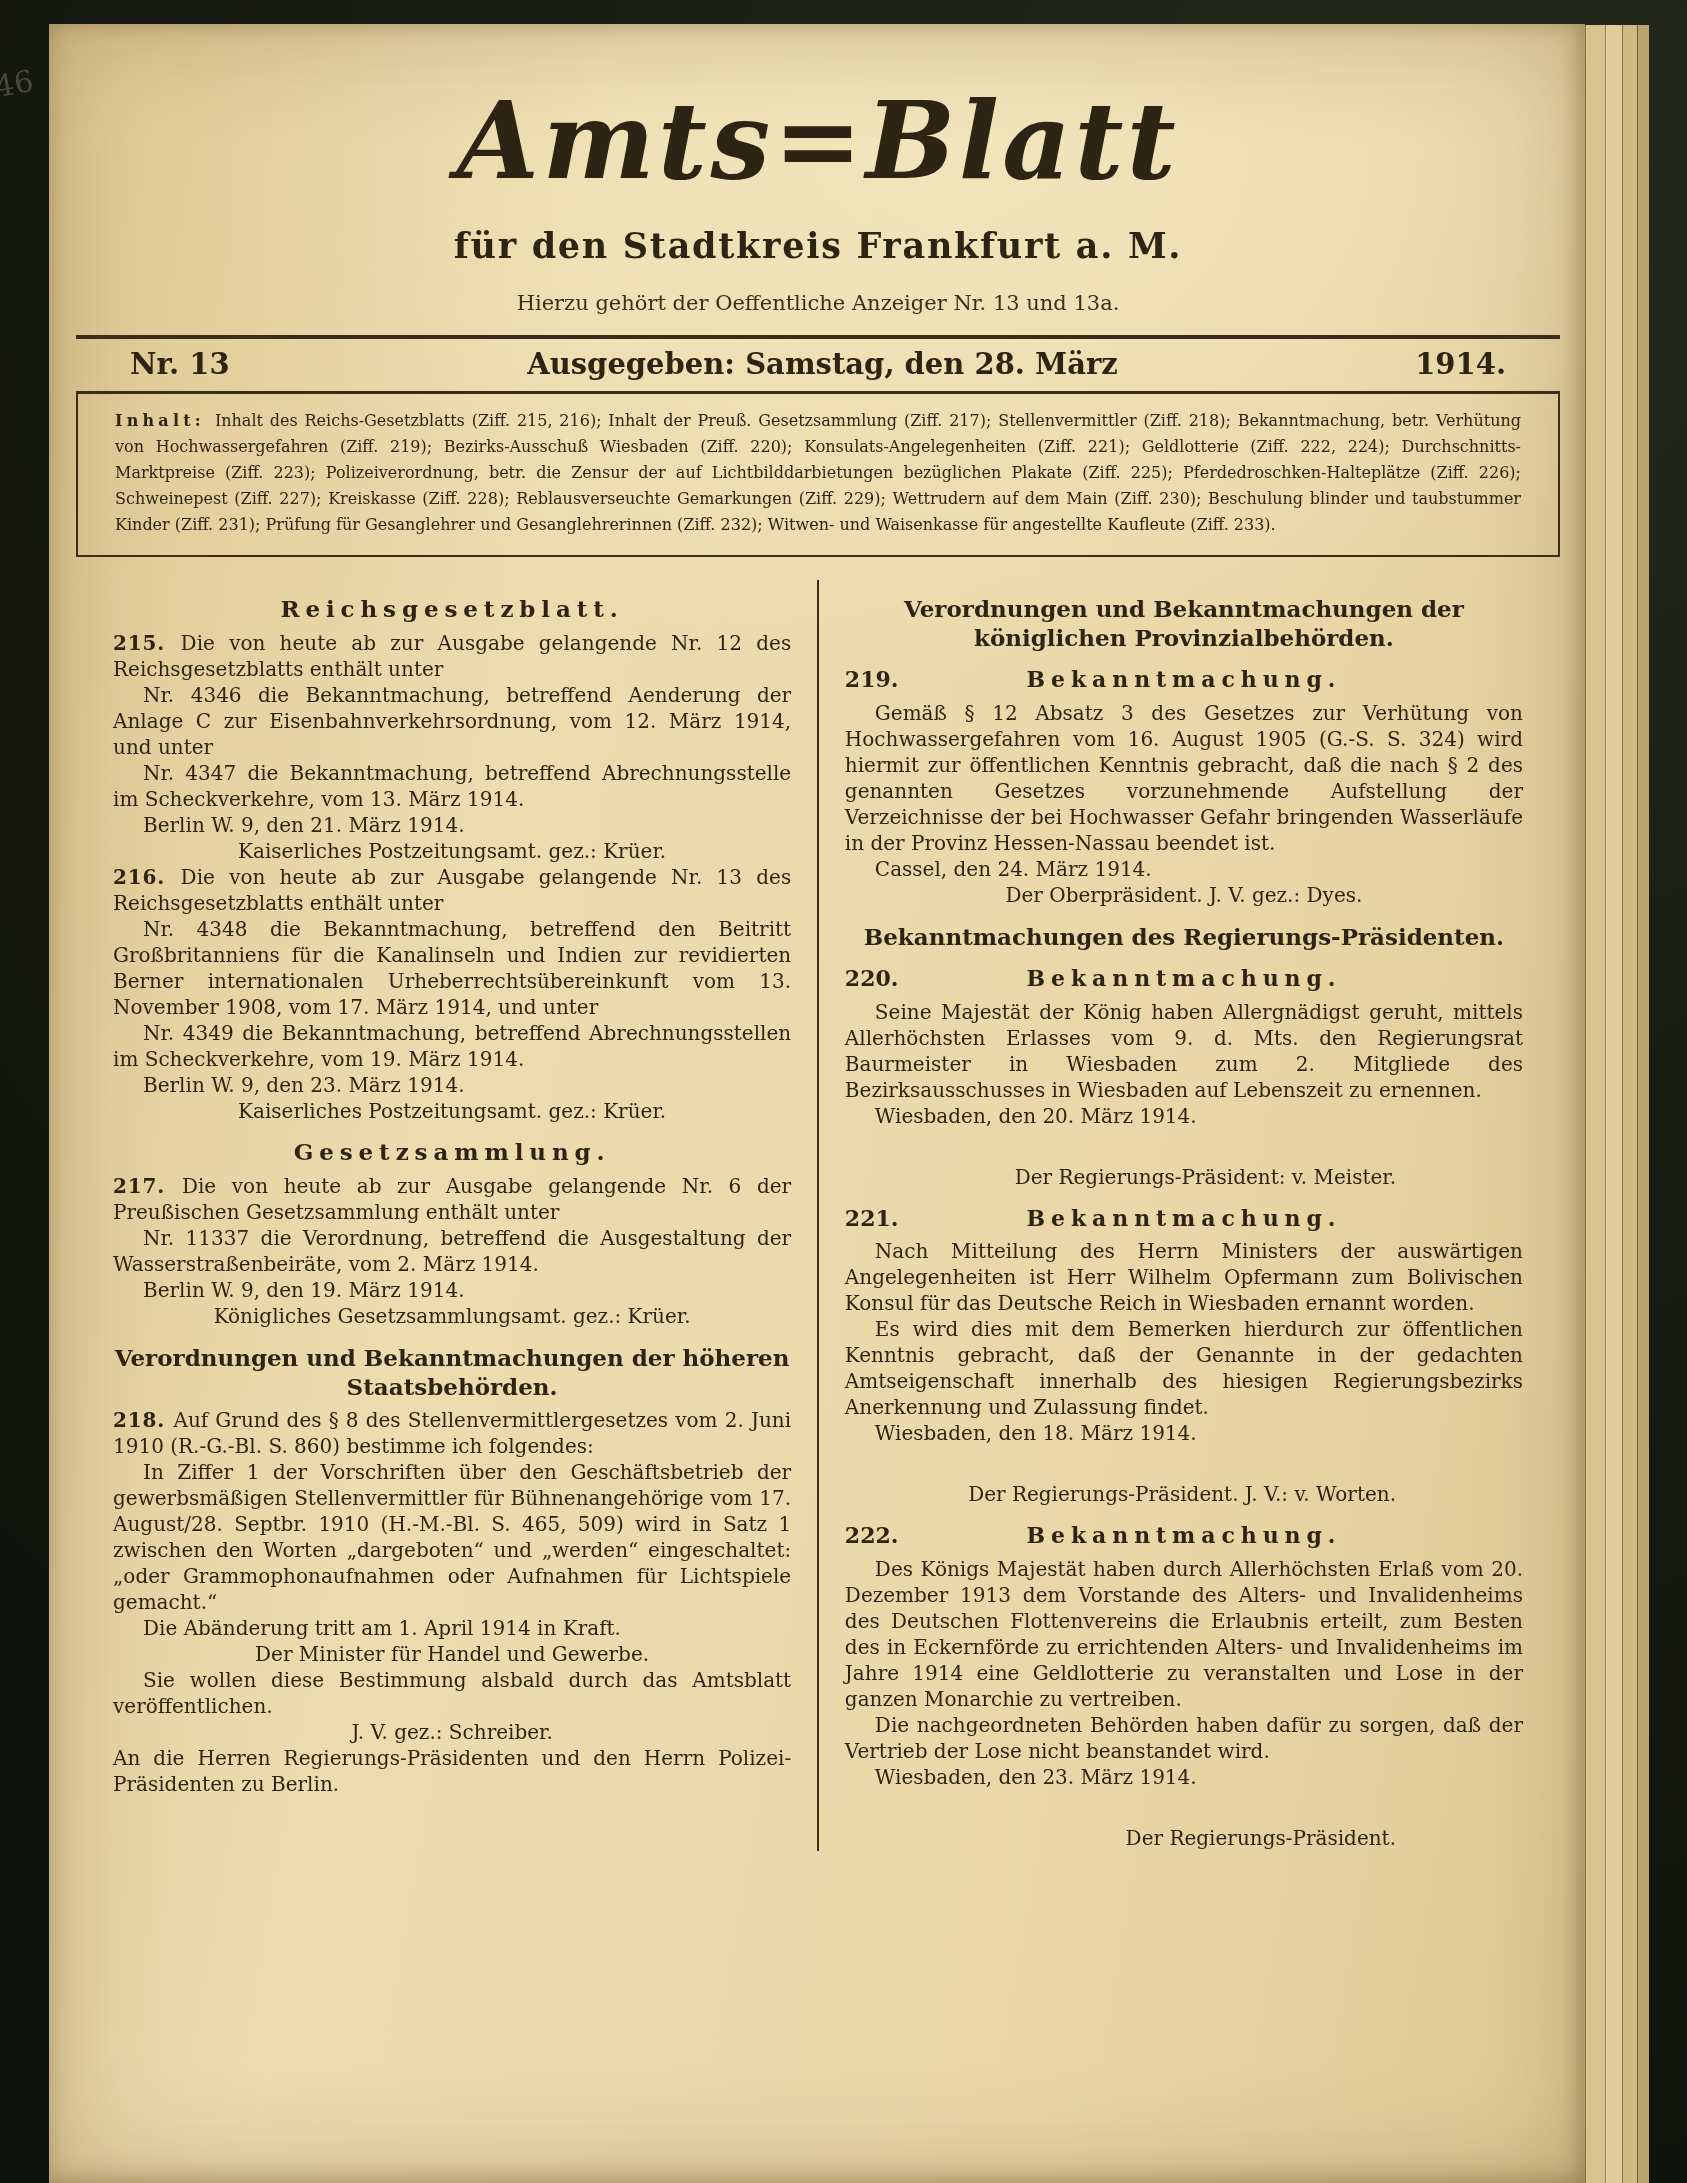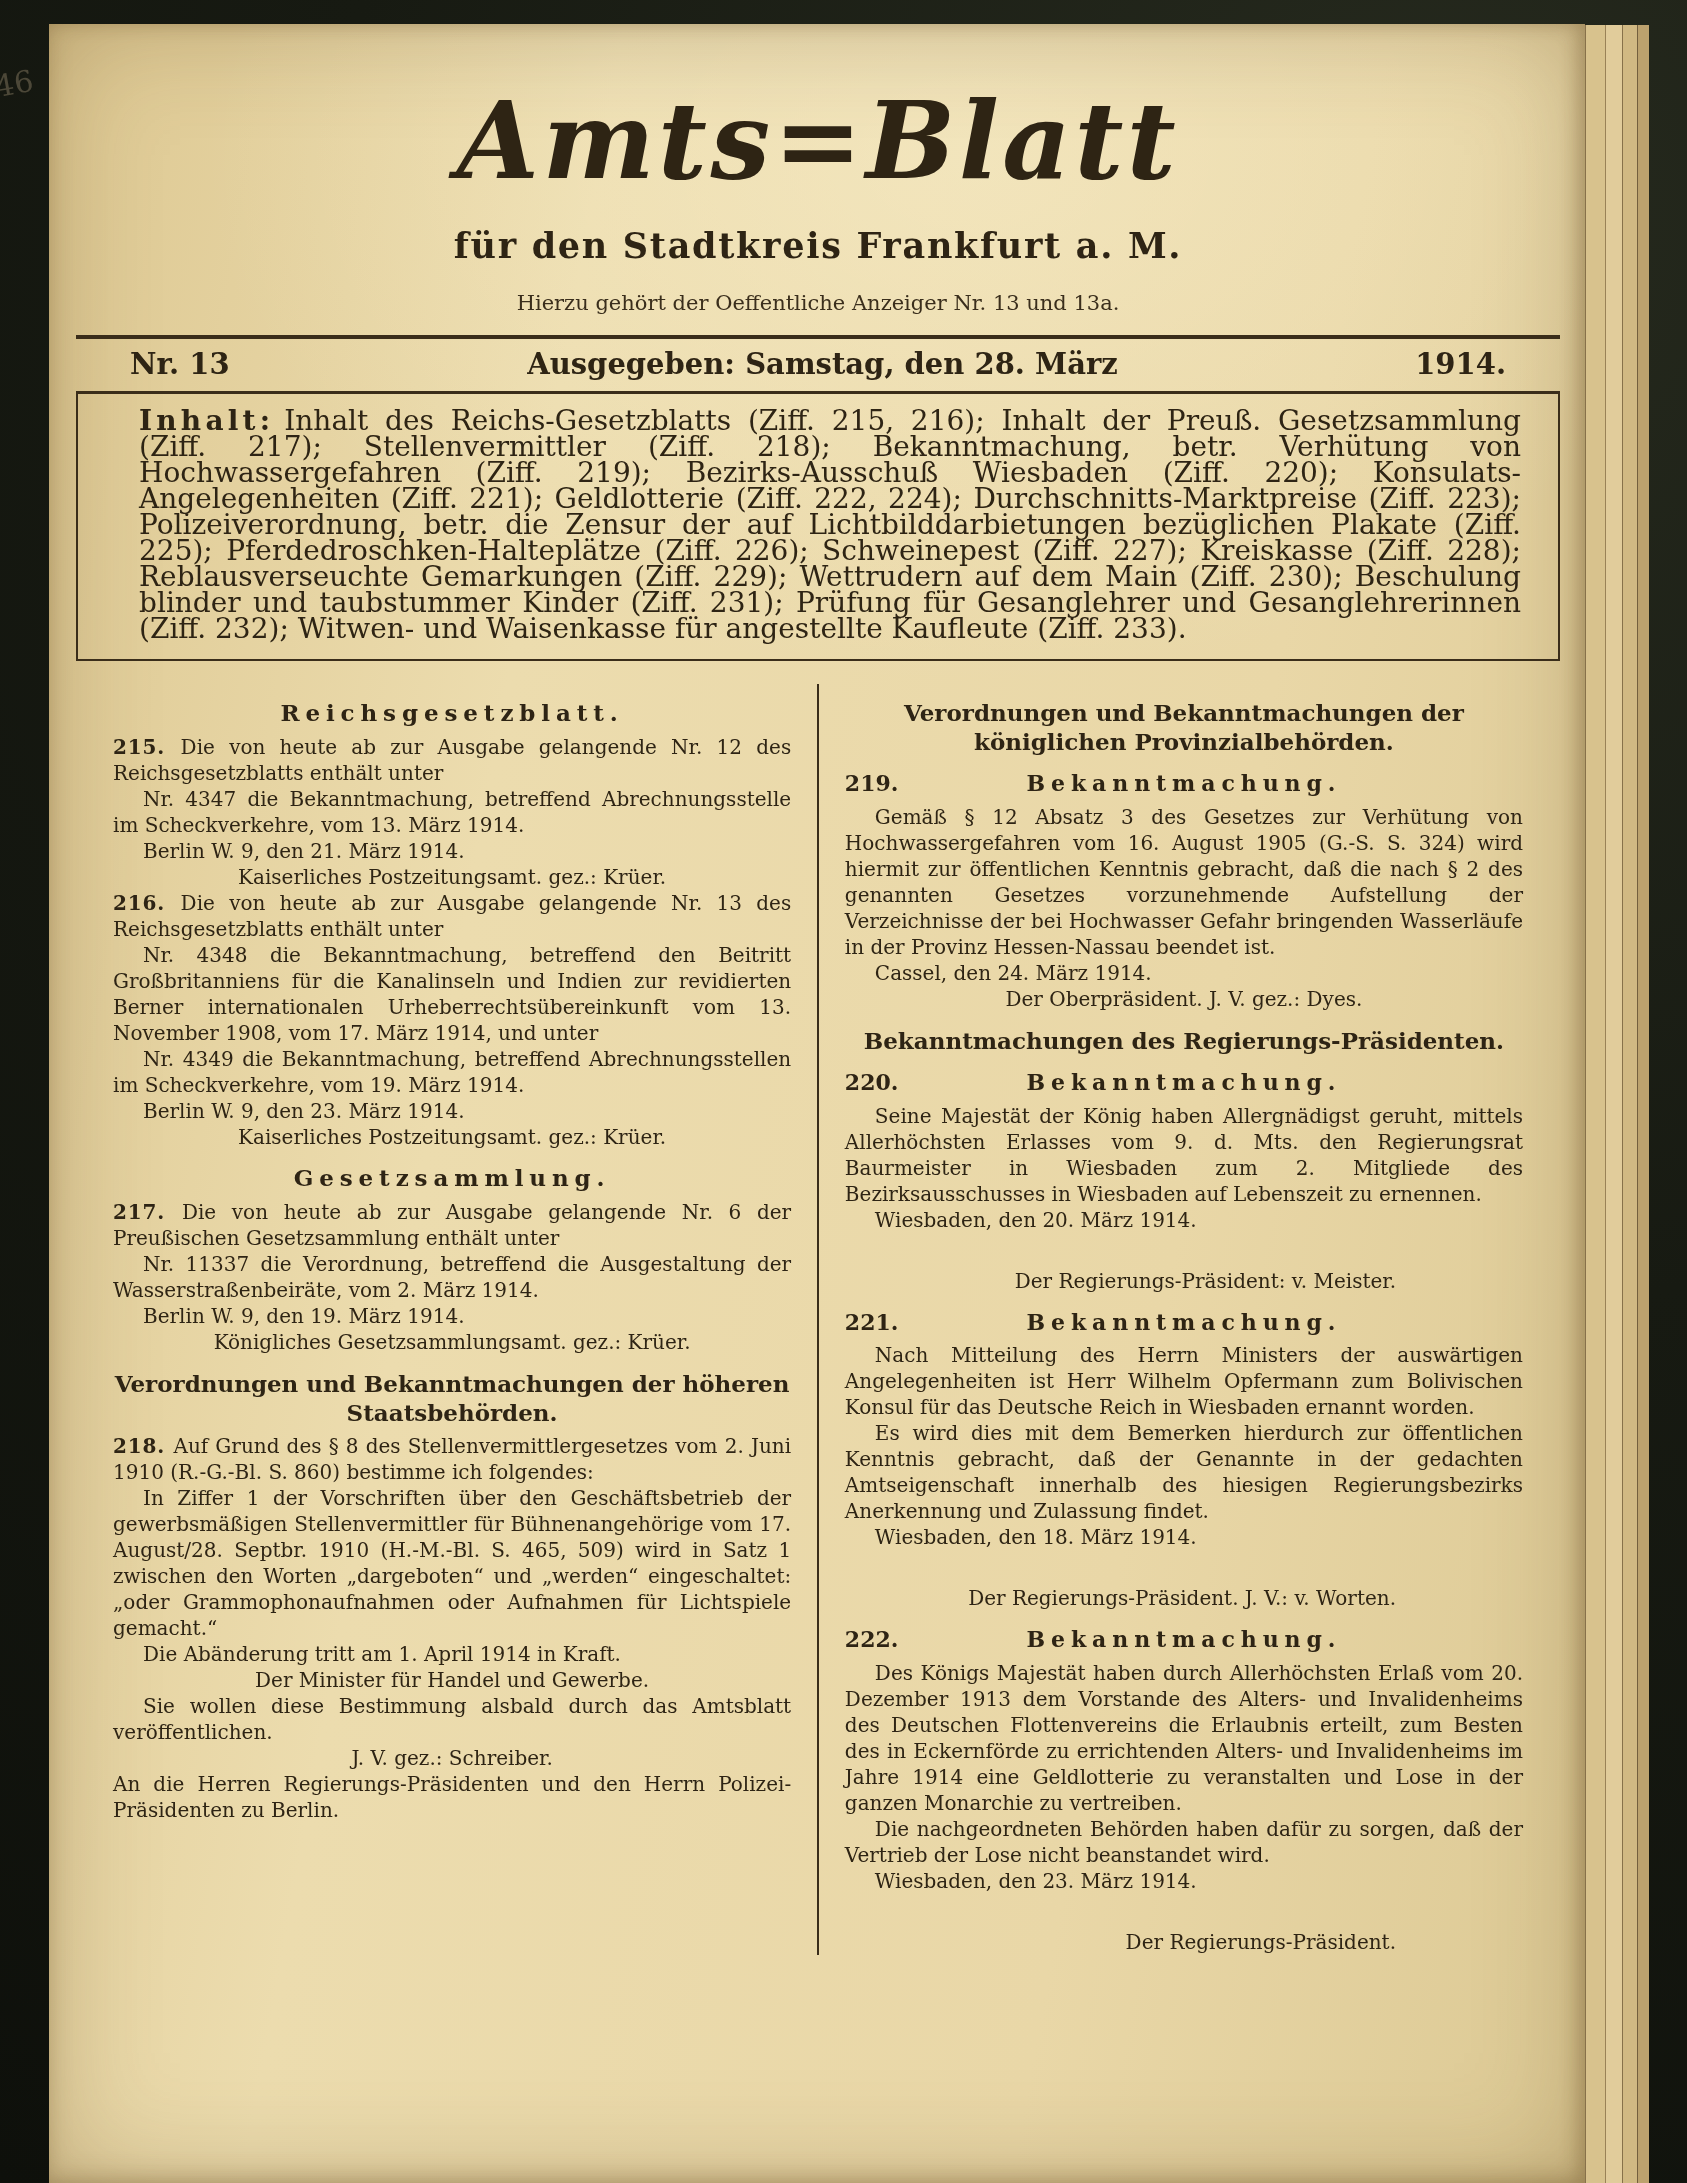--- a/index.html
+++ b/index.html
@@ -34,21 +34,21 @@
   .subtitle { font-size:35px; font-weight:bold; text-align:center; margin-top:28px; letter-spacing:1.7px; }
   .mast-note { font-size:21px; text-align:center; margin-top:25px; color:#3a2e1c; }
 
   .issue-row {
     margin-top:20px;
     border-top:4.2px solid #3a2d1a; border-bottom:3.4px solid #3a2d1a;
     display:flex; justify-content:space-between; align-items:flex-start;
     padding:8.4px 54px 10px; font-weight:bold; font-size:29px;
   }
   .inhalt-box { border:2.5px solid #3a2d1a; border-top:none; padding:13.5px 37px 17px; }
-  .inhalt { font-size:28px; line-height:26px; text-align:justify;margin-left:24px; }
+  .inhalt { font-size:16px; line-height:26px; text-align:justify; }
   .inhalt-label { font-weight:bold; letter-spacing:4.2px; margin-right:10px; }
 
   .columns { display:flex; margin:23.6px 37px 0; gap:26px; }
   .col { flex:1 1 0; min-width:0; }
   .divider { flex:0 0 1.7px; background:#3a2d1a; }
 
   .sec-heading { font-weight:bold; font-size:23px; line-height:29px; text-align:center; margin:13.5px 0 6.8px; }
   .sec-heading.spaced { letter-spacing:5.9px; }
   .num-heading { position:relative; font-weight:bold; font-size:22px; line-height:28px; margin:13.5px 0 6.8px; text-align:center; }
   .nh-num { position:absolute; left:0; }
@@ -88,20 +88,21 @@
     <div class="inhalt-box">
       <p class="inhalt">
         <span class="inhalt-label">Inhalt:</span><span>Inhalt des Reichs-Gesetzblatts (Ziff. 215, 216); Inhalt der Preuß. Gesetzsammlung (Ziff. 217); Stellenvermittler (Ziff. 218); Bekanntmachung, betr. Verhütung von Hochwassergefahren (Ziff. 219); Bezirks-Ausschuß Wiesbaden (Ziff. 220); Konsulats-Angelegenheiten (Ziff. 221); Geldlotterie (Ziff. 222, 224); Durchschnitts-Marktpreise (Ziff. 223); Polizeiverordnung, betr. die Zensur der auf Lichtbilddarbietungen bezüglichen Plakate (Ziff. 225); Pferdedroschken-Halteplätze (Ziff. 226); Schweinepest (Ziff. 227); Kreiskasse (Ziff. 228); Reblausverseuchte Gemarkungen (Ziff. 229); Wettrudern auf dem Main (Ziff. 230); Beschulung blinder und taubstummer Kinder (Ziff. 231); Prüfung für Gesanglehrer und Gesanglehrerinnen (Ziff. 232); Witwen- und Waisenkasse für angestellte Kaufleute (Ziff. 233).</span>
       </p>
     </div>
 
     <div class="columns">
       <div class="col" id="col-left">
           <div class="sec-heading spaced">Reichsgesetzblatt.</div>
           <p class="para num-para"><b class="pnum">215. </b>Die von heute ab zur Ausgabe gelangende Nr. 12 des Reichsgesetzblatts enthält unter</p>
+          <p class="para indent">Nr. 4346 die Bekanntmachung, betreffend Aenderung der Anlage C zur Eisenbahnverkehrsordnung, vom 12. März 1914, und unter</p>
           <p class="para indent">Nr. 4347 die Bekanntmachung, betreffend Abrechnungsstelle im Scheckverkehre, vom 13. März 1914.</p>
           <p class="para indent">Berlin W. 9, den 21. März 1914.</p>
           <p class="para center">Kaiserliches Postzeitungsamt. gez.: Krüer.</p>
           <p class="para num-para"><b class="pnum">216. </b>Die von heute ab zur Ausgabe gelangende Nr. 13 des Reichsgesetzblatts enthält unter</p>
           <p class="para indent">Nr. 4348 die Bekanntmachung, betreffend den Beitritt Großbritanniens für die Kanalinseln und Indien zur revidierten Berner internationalen Urheberrechtsübereinkunft vom 13. November 1908, vom 17. März 1914, und unter</p>
           <p class="para indent">Nr. 4349 die Bekanntmachung, betreffend Abrechnungsstellen im Scheckverkehre, vom 19. März 1914.</p>
           <p class="para indent">Berlin W. 9, den 23. März 1914.</p>
           <p class="para center">Kaiserliches Postzeitungsamt. gez.: Krüer.</p>
           <div class="sec-heading spaced">Gesetzsammlung.</div>
           <p class="para num-para"><b class="pnum">217. </b>Die von heute ab zur Ausgabe gelangende Nr. 6 der Preußischen Gesetzsammlung enthält unter</p>

